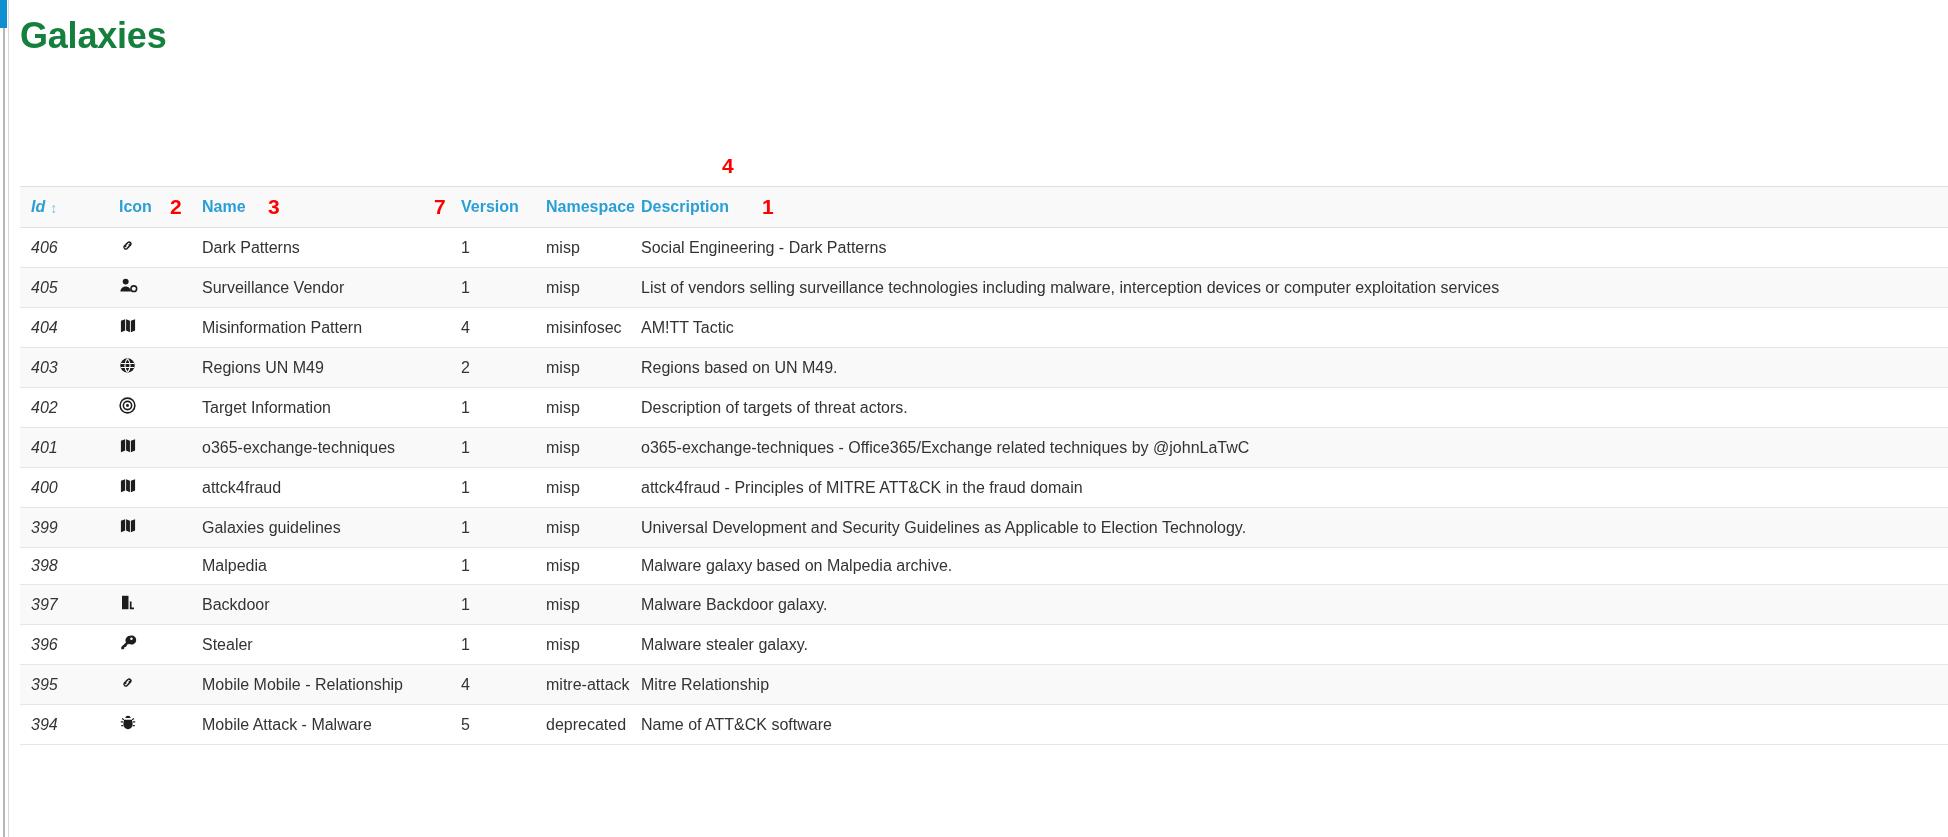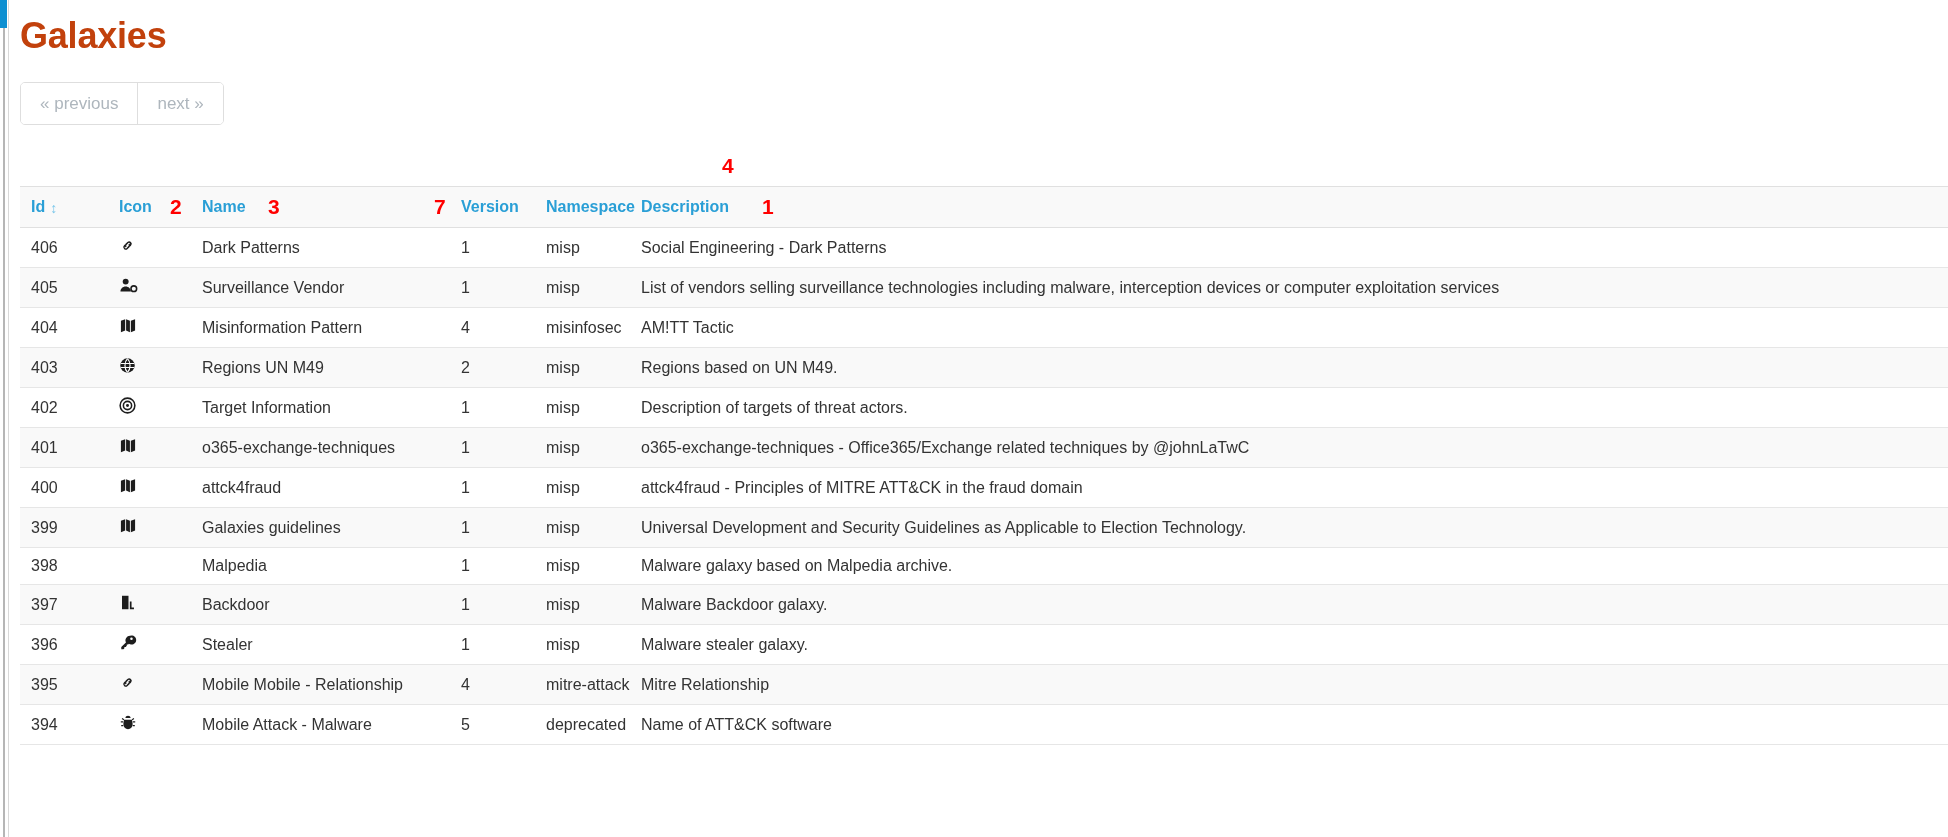--- a/index.html
+++ b/index.html
@@ -46,21 +46,21 @@
     position: absolute;
     left: 9px;
     top: 0;
     right: 0;
     bottom: 0;
   }
 
   #page-title {
     font-size: 36px;
     font-weight: bold;
-    color: #c2410c;
+    color: #15803d;
     margin: 0;
     padding: 14px 0 0 11px;
     letter-spacing: -0.2px;
     line-height: 44px;
   }
 
   
   #pagination {
     margin: 24px 0 0 11px;
     display: inline-flex;
@@ -124,21 +124,21 @@
     vertical-align: middle;
     white-space: nowrap;
   }
   #galaxy-table tbody tr:nth-child(odd) td {
     background: #ffffff;
   }
   #galaxy-table tbody tr:nth-child(even) td {
     background: #f9f9f9;
   }
 
-  .col-id       { width: 88px;  padding-left: 11px !important; }
+  .col-id       { width: 88px;  padding-left: 11px !important; font-style: italic; }
   .col-icon     { width: 83px;  }
   .col-name     { width: 259px; }
   .col-version  { width: 85px; margin-top: 24px;  }
   .col-ns       { width: 95px;  }
   .col-desc     { width: auto;  }
 
   th.col-id     { padding-left: 11px !important; }
 
   .sort-icon {
     display: inline-block;
@@ -162,24 +162,20 @@
 <body>
 
 <div id="left-blue-bar"></div>
 <div id="left-gray-rail"></div>
 <div id="left-gray-rail-2"></div>
 
 <div id="page">
 
   <h1 id="page-title">Galaxies</h1>
 
-  <div id="pagination">
-    <button class="page-btn">« previous</button>
-    <button class="page-btn">next »</button>
-  </div>
 
   <table id="galaxy-table">
     <thead>
       <tr>
         <th class="col-id">
           <span>Id</span><span class="sort-icon">↕</span>
         </th>
         <th class="col-icon">
           <span>Icon</span>
         </th>

